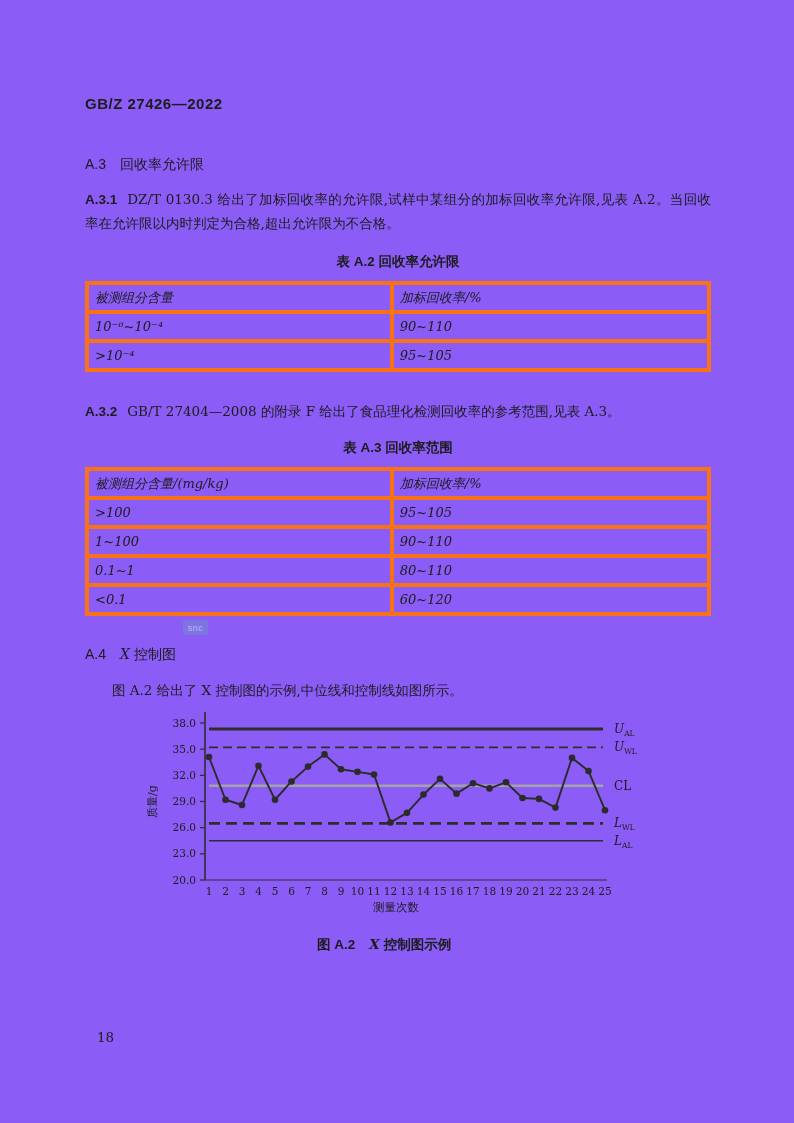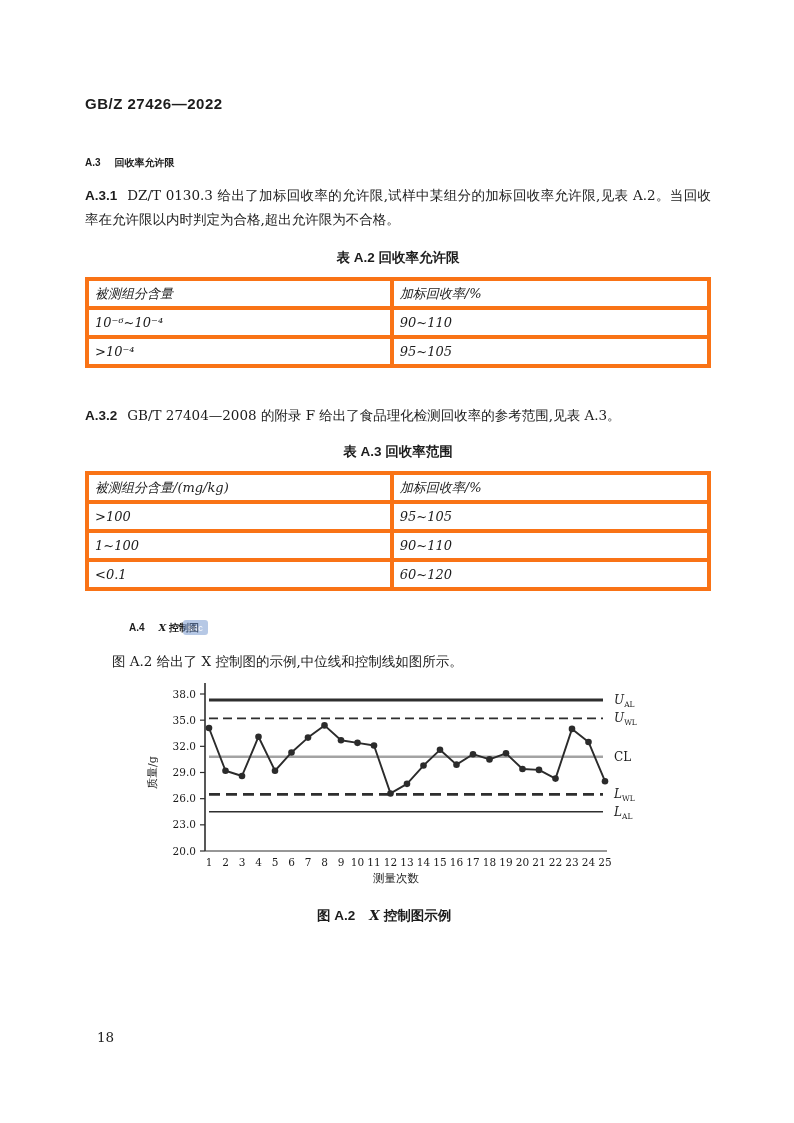--- a/index.html
+++ b/index.html
@@ -1,23 +1,23 @@
 <!DOCTYPE html>
 <html><head>
 <meta charset="utf-8">
 <style>
   html,body{margin:0;padding:0;background:#e8e8e8;}
   .page{
-    position:relative;width:794px;height:1123px;background:#ffffff;
+    position:relative;width:794px;height:1123px;background:#8b5cf6;
     font-family:"DejaVu Serif","Liberation Serif",serif;color:#1c1c1c;
     overflow:hidden;margin:0 auto;
   }
   .content{position:absolute;left:85px;top:95px;width:626px;}
   .doc-header{font-family:"Liberation Sans","DejaVu Sans",sans-serif;font-weight:bold;font-size:15px;letter-spacing:.5px;}
-  .sec-heading{margin-top:44px;font-family:"Liberation Sans","DejaVu Sans",sans-serif;font-weight:bold;font-size:10px;}
+  .sec-heading{margin-top:44px;font-family:"Liberation Sans","DejaVu Sans",sans-serif;font-weight:normal;font-size:14px;}
   .sec-heading .num{margin-right:14px;}
   .sec-heading .xvar{font-family:"DejaVu Serif",serif;font-style:italic;}
   .para{margin-top:14px;font-size:13.5px;line-height:1.68;text-align:justify;}
   .para .pnum{font-family:"Liberation Sans","DejaVu Sans",sans-serif;font-weight:bold;margin-right:10px;}
   .tbl-caption{margin-top:19px;text-align:center;font-family:"Liberation Sans","DejaVu Sans",sans-serif;font-weight:bold;font-size:13.5px;}
   table.stdtbl{margin-top:10px;width:100%;border-collapse:collapse;font-size:13px;}
   table.stdtbl th,table.stdtbl td{
     border:4px solid #f97316;text-align:left;height:25px;padding:0 6px;font-weight:normal;font-style:italic;
   }
   table.stdtbl{border:1.6px solid #2a2a2a;}
@@ -64,21 +64,21 @@
           <td>10⁻⁶~10⁻⁴</td>
           <td>90~110</td>
         </tr>
         <tr>
           <td>&gt;10⁻⁴</td>
           <td>95~105</td>
         </tr>
       </tbody>
     </table>
 
-    <div class="para" style="margin-top:36px;">
+    <div class="para" style="margin-top:28px;">
       <span class="pnum">A.3.2</span><span>GB/T 27404—2008 的附录 F 给出了食品理化检测回收率的参考范围,见表 A.3。</span>
     </div>
 
     <div class="tbl-caption" style="margin-top:15px;">表 A.3  回收率范围</div>
 
     <table class="stdtbl">
       <thead>
         <tr>
           <th class="c1">被测组分含量/(mg/kg)</th>
           <th>加标回收率/%</th>
@@ -87,27 +87,31 @@
       <tbody>
         <tr>
           <td>&gt;100</td>
           <td>95~105</td>
         </tr>
         <tr>
           <td>1~100</td>
           <td>90~110</td>
         </tr>
         <tr>
+          <td>0.1~1</td>
+          <td>80~110</td>
+        </tr>
+        <tr>
           <td>&lt;0.1</td>
           <td>60~120</td>
         </tr>
       </tbody>
     </table>
 
-    <div class="sec-heading" style="margin-top:30px;margin-left:44px;">
+    <div class="sec-heading" style="margin-top:30px;">
       <span class="num">A.4</span><span class="xvar">X</span>&nbsp;<span>控制图</span>
     </div>
 
     <div class="fig-para">
       <span>图 A.2 给出了 </span><span class="xvar">X</span><span> 控制图的示例,中位线和控制线如图所示。</span>
     </div>
 
     <div class="figure-wrap">
       <svg width="540" height="212" viewBox="0 0 540 212">
           <g>

